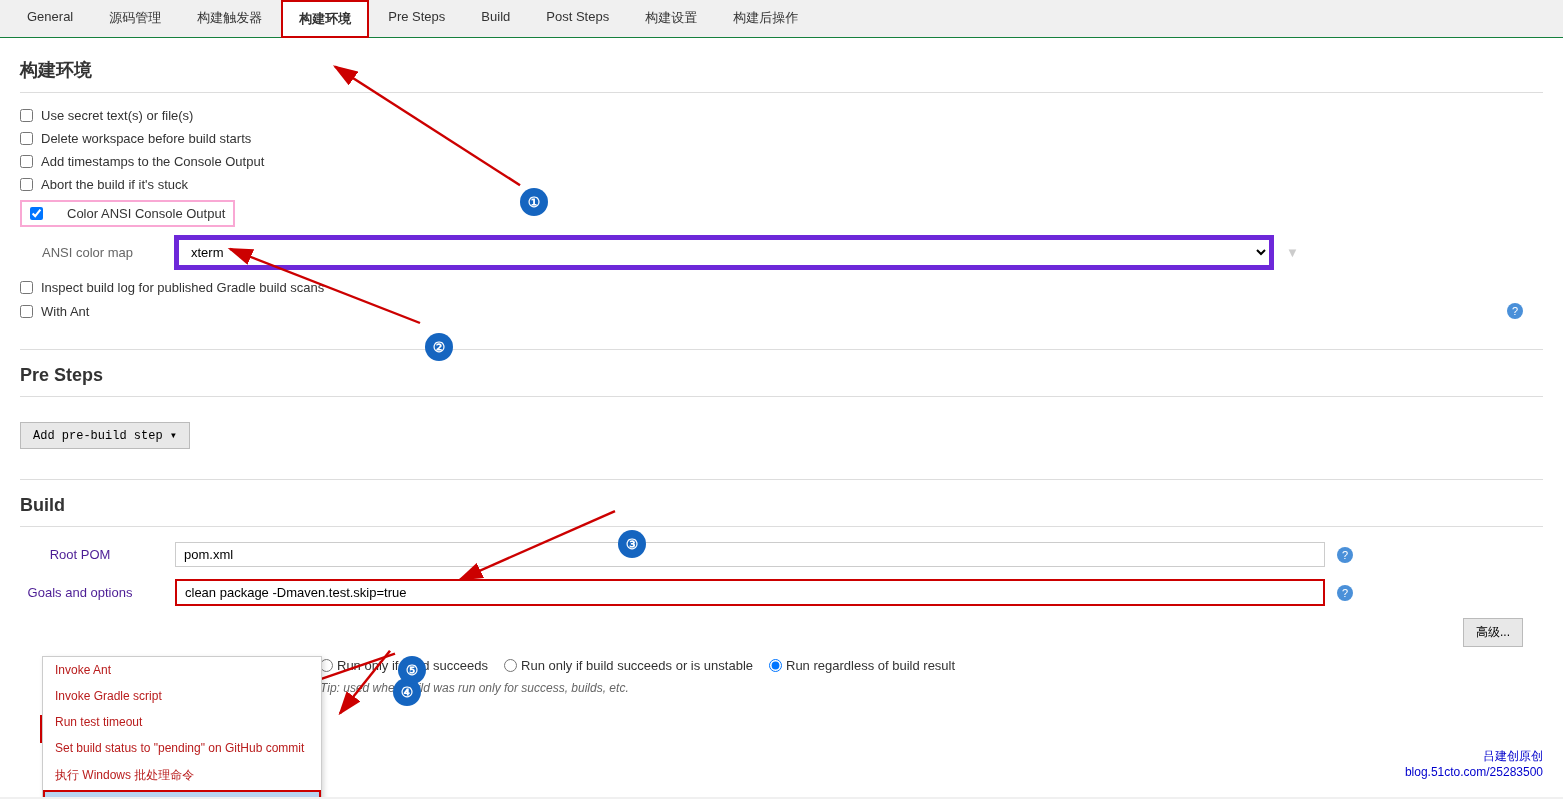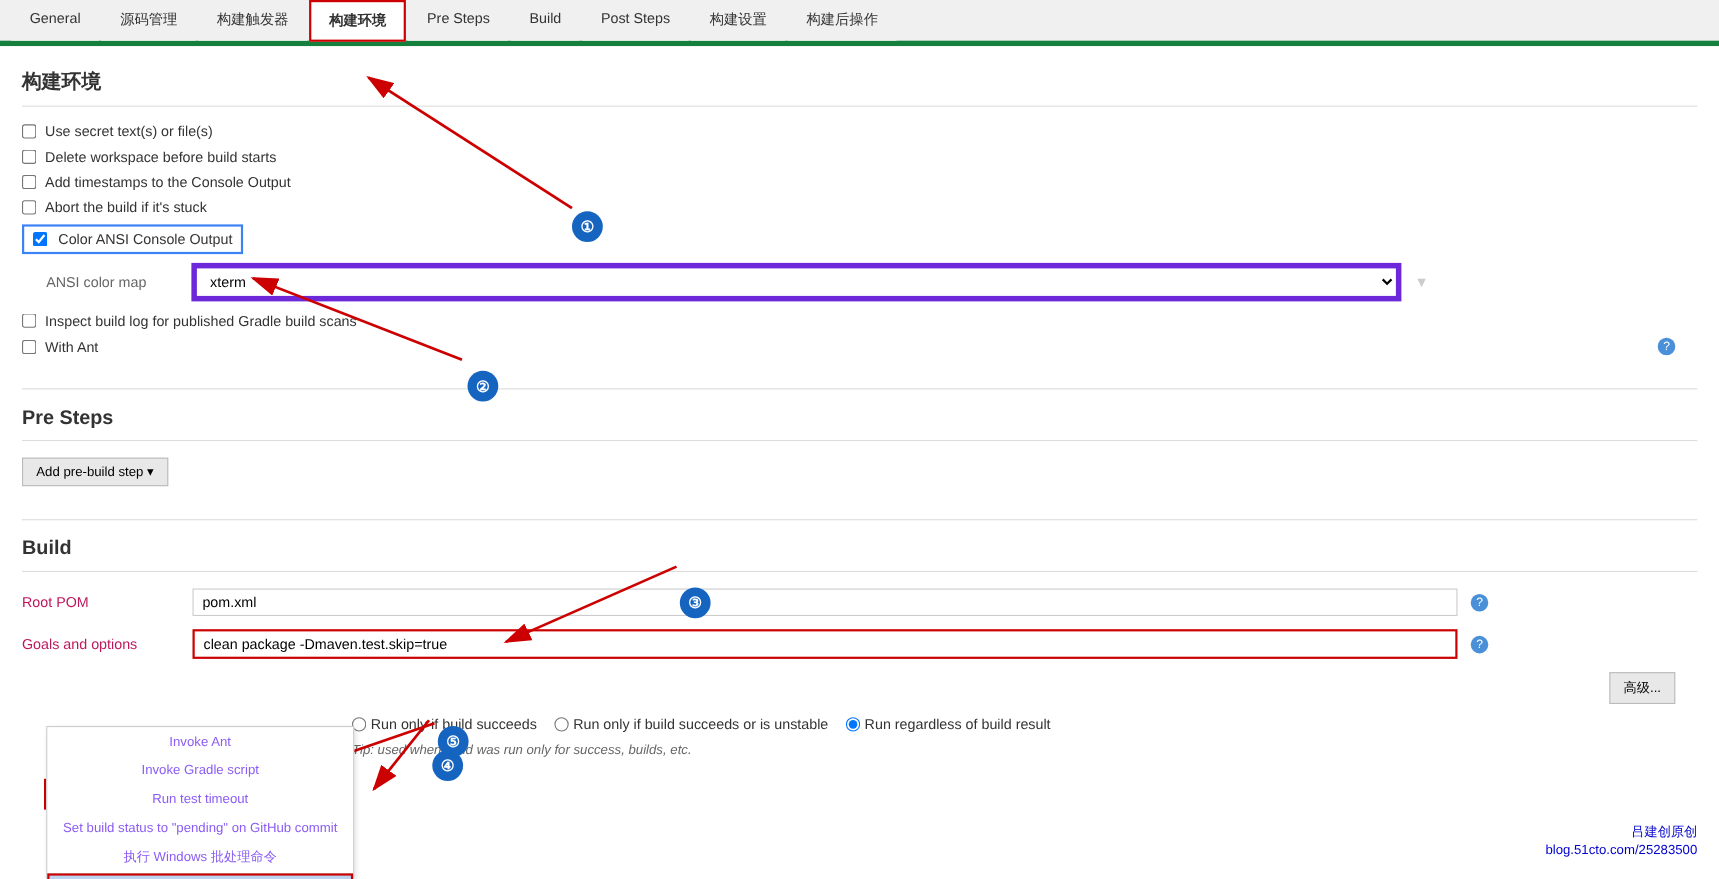--- a/index.html
+++ b/index.html
@@ -2,21 +2,21 @@
 <html><head>
   <meta charset="utf-8">
   <style>
     * { box-sizing: border-box; margin: 0; padding: 0; }
     body { font-family: Arial, sans-serif; font-size: 13px; background: #f0f0f0; color: #333; }
 
     
     .nav-tabs {
       display: flex;
       background: #f0f0f0;
-      border-bottom: 5px solid #15803d;
+      border-bottom: 1px solid #15803d;
       padding: 0 10px;
     }
     .nav-tab {
       padding: 8px 16px;
       cursor: pointer;
       border: 1px solid transparent;
       border-bottom: none;
       margin-right: 2px;
       background: #f0f0f0;
       color: #333;
@@ -55,22 +55,22 @@
       margin-bottom: 8px;
       gap: 8px;
     }
     .checkbox-row input[type="checkbox"] { cursor: pointer; }
     .checkbox-row label { cursor: pointer; }
 
     
     .highlighted-checkbox {
       display: flex;
       align-items: center;
-      gap: 10px;
-      border: 2px solid #3b82f6;
+      gap: 24px;
+      border: 2px solid #f9a8d4;
       padding: 4px 8px;
       background: #fff;
       margin-bottom: 8px;
       width: fit-content;
     }
 
     
     .field-row {
       display: flex;
       align-items: center;
@@ -96,39 +96,41 @@
 
     .add-step-btn {
       background: #e8e8e8;
       border: 1px solid #bbb;
       padding: 5px 12px;
       cursor: pointer;
       font-size: 12px;
       display: inline-flex;
       align-items: center;
       gap: 4px;
+      margin-top: 10px;
+      font-family: Liberation Mono, monospace;
     }
 
     
     .build-section {
       margin-top: 30px;
       border-top: 1px solid #ddd;
       padding-top: 15px;
     }
 
     .build-field-row {
       display: flex;
       align-items: center;
       margin-bottom: 12px;
       gap: 12px;
     }
     .build-field-row label {
       min-width: 120px;
-      color: #be185d;
-      text-align: left;
+      color: #4c1d95;
+      text-align: center;
     }
     .build-field-row input[type="text"] {
       flex: 1;
       padding: 4px 8px;
       border: 1px solid #ccc;
       font-size: 13px;
       max-width: 1150px;
       margin-left: 23px;
     }
     .help-icon {
@@ -153,22 +155,21 @@
       box-shadow: 2px 2px 5px rgba(0,0,0,0.15);
       min-width: 280px;
       z-index: 100;
       left: 42px;
       top: 618px;
     }
     .dropdown-item {
       padding: 6px 12px;
       cursor: pointer;
       font-size: 12px;
-      color: #8b5cf6;
-      text-align: center;
+      color: #b91c1c;
     }
 
     
     .advanced-btn {
       background: #e8e8e8;
       border: 1px solid #bbb;
       padding: 5px 12px;
       cursor: pointer;
       font-size: 12px;
       position: absolute;

